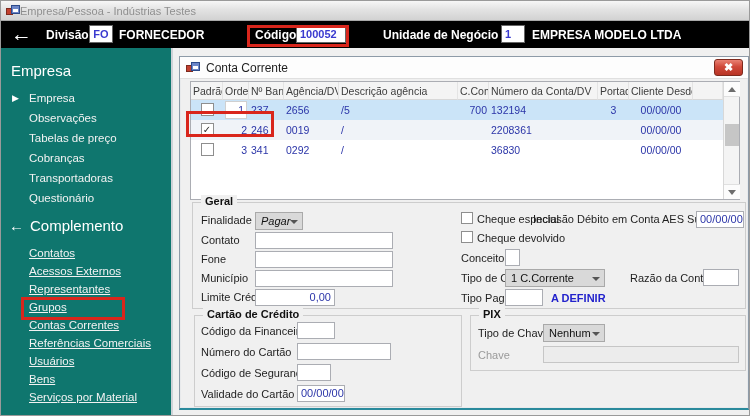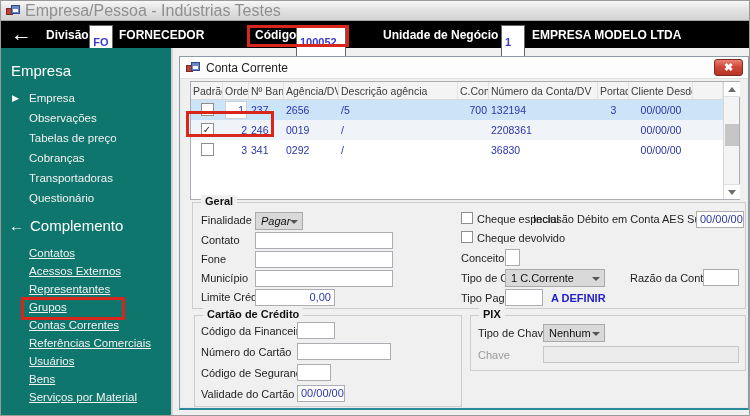--- a/index.html
+++ b/index.html
@@ -4,31 +4,31 @@
 <style>
   * { margin:0; padding:0; box-sizing:border-box; }
   html,body { background:#c8c8c8; }
   body { font-family:"Liberation Sans", sans-serif; }
   .screen { position:relative; width:750px; height:416px; background:#F0F0F0; overflow:hidden; border:1px solid #9a9a9a; }
 
   
   .titlebar { position:absolute; left:0; top:0; width:750px; height:20px;
     background:linear-gradient(#f7f7f7,#e3e3e3 45%,#d2d2d2); border-bottom:1px solid #a8a8a8;
     display:flex; align-items:center; padding-left:5px; }
-  .titlebar .app-title { color:#8f8f8f; font-size:16px; margin-left:5px; }
+  .titlebar .app-title { color:#8f8f8f; font-size:11px; }
   .winforms-icon { width:14px; height:12px; position:relative; display:inline-block; }
   .winforms-icon .sq-red { position:absolute; left:0; top:3; width:7px; height:7px; background:#c2402f; border:1px solid #7e2a1e; top:3px; }
   .winforms-icon .sq-blue { position:absolute; left:5px; top:0; width:9px; height:9px; background:#6c86c8; border:1px solid #2d4a8a; }
   .winforms-icon .sq-blue::after { content:""; position:absolute; left:1px; top:3px; width:5px; height:3px; background:#fff; }
 
   
   .toolbar { position:absolute; left:0; top:20px; width:750px; height:27px; background:#000; color:#fff; }
   .toolbar .lbl { position:absolute; top:7px; font-size:12px; font-weight:600; color:#fff; }
   .toolbar .box { position:absolute; top:4px; height:18px; background:#fff; color:#3a3acF; font-size:11px; font-weight:700;
-    display:flex; align-items:center; justify-content:flex-start; padding:16px 3px; border:1px solid #666; }
+    display:flex; align-items:center; justify-content:flex-start; padding:0 3px; border:1px solid #666; }
   .back-arrow { position:absolute; left:10px; top:3px; width:26px; height:20px; color:#fff; font-size:21px; font-weight:700; line-height:19px; }
 
   
   .sidebar { position:absolute; left:0; top:47px; width:172px; height:369px; background:#0f766e; border-right:2px solid #cfd3d8; color:#fff; }
   .side-header { font-size:15px; font-weight:400; color:#fff; margin:14px 0 10px 10px; }
   .side-header .arrow { font-weight:700; margin-right:6px; }
   .side-item { position:relative; height:18px; line-height:18px; padding-left:28px; font-size:11.5px; color:#f2f2f2; margin-bottom:2px; cursor:default; }
   .side-item .pointer { position:absolute; left:11px; top:0; font-size:9px; color:#fff; }
   .side-link { height:18px; line-height:18px; padding-left:28px; font-size:11.5px; color:#f2f2f2; text-decoration:underline; cursor:pointer; }
 

